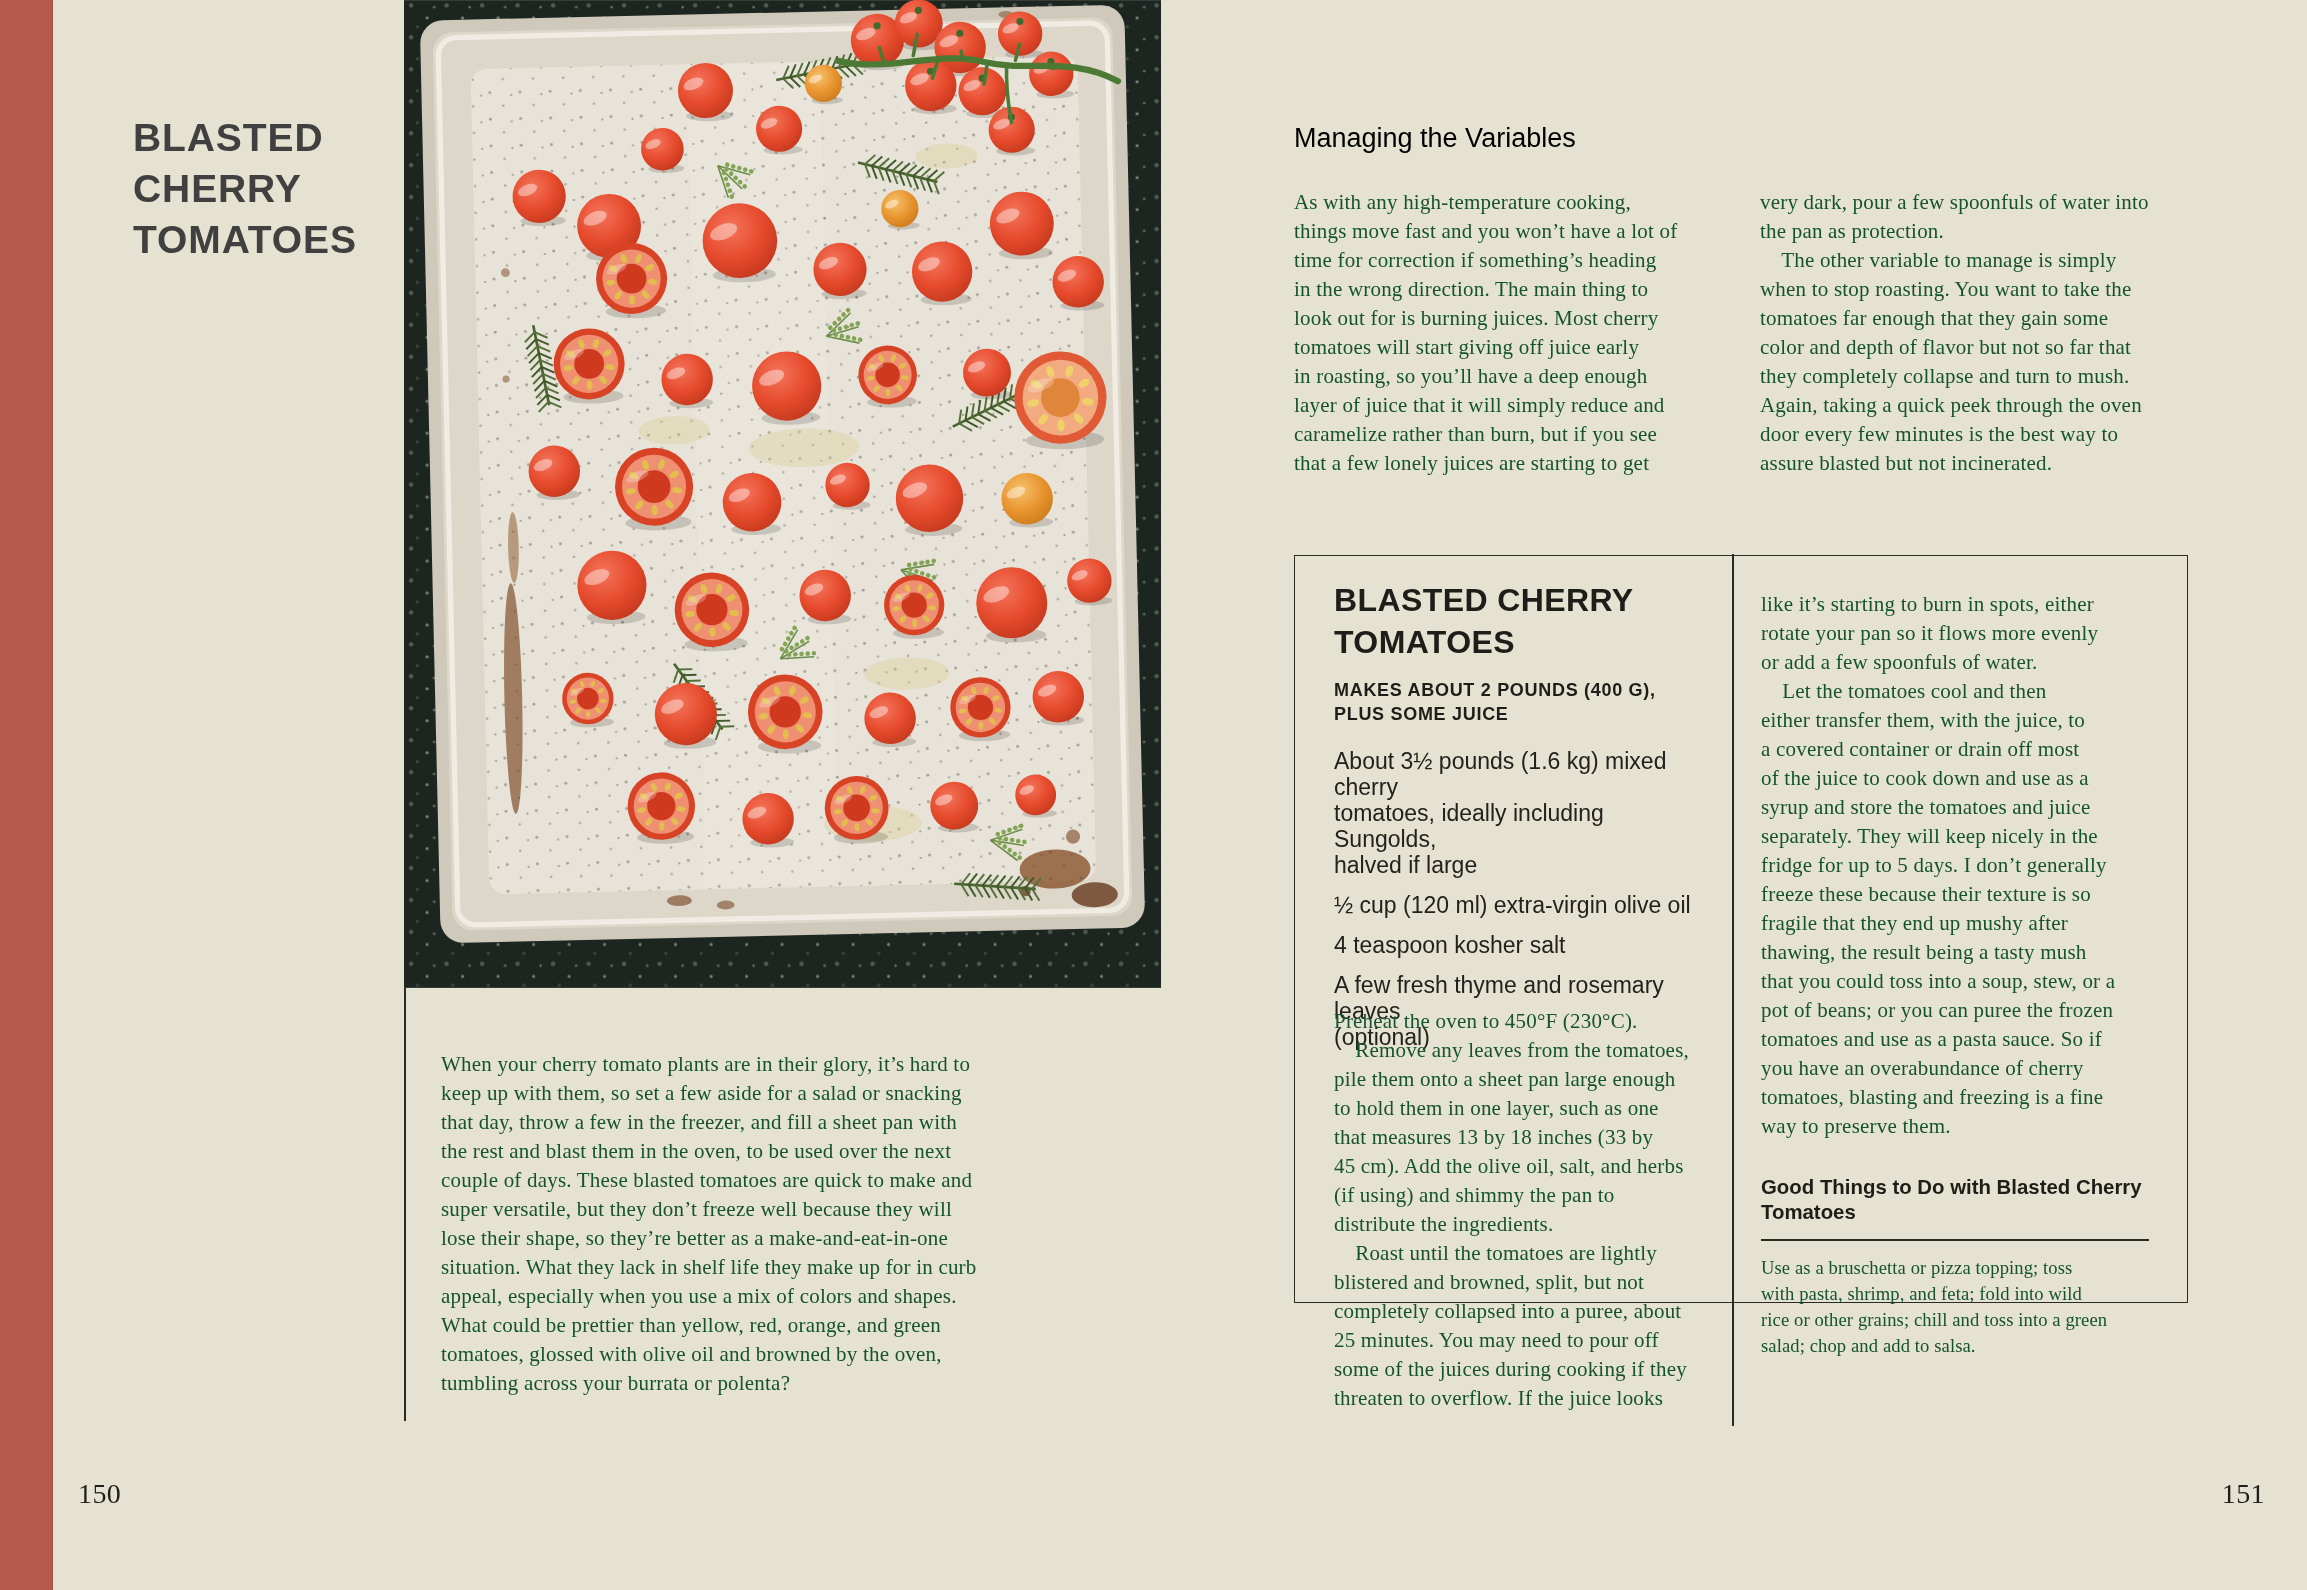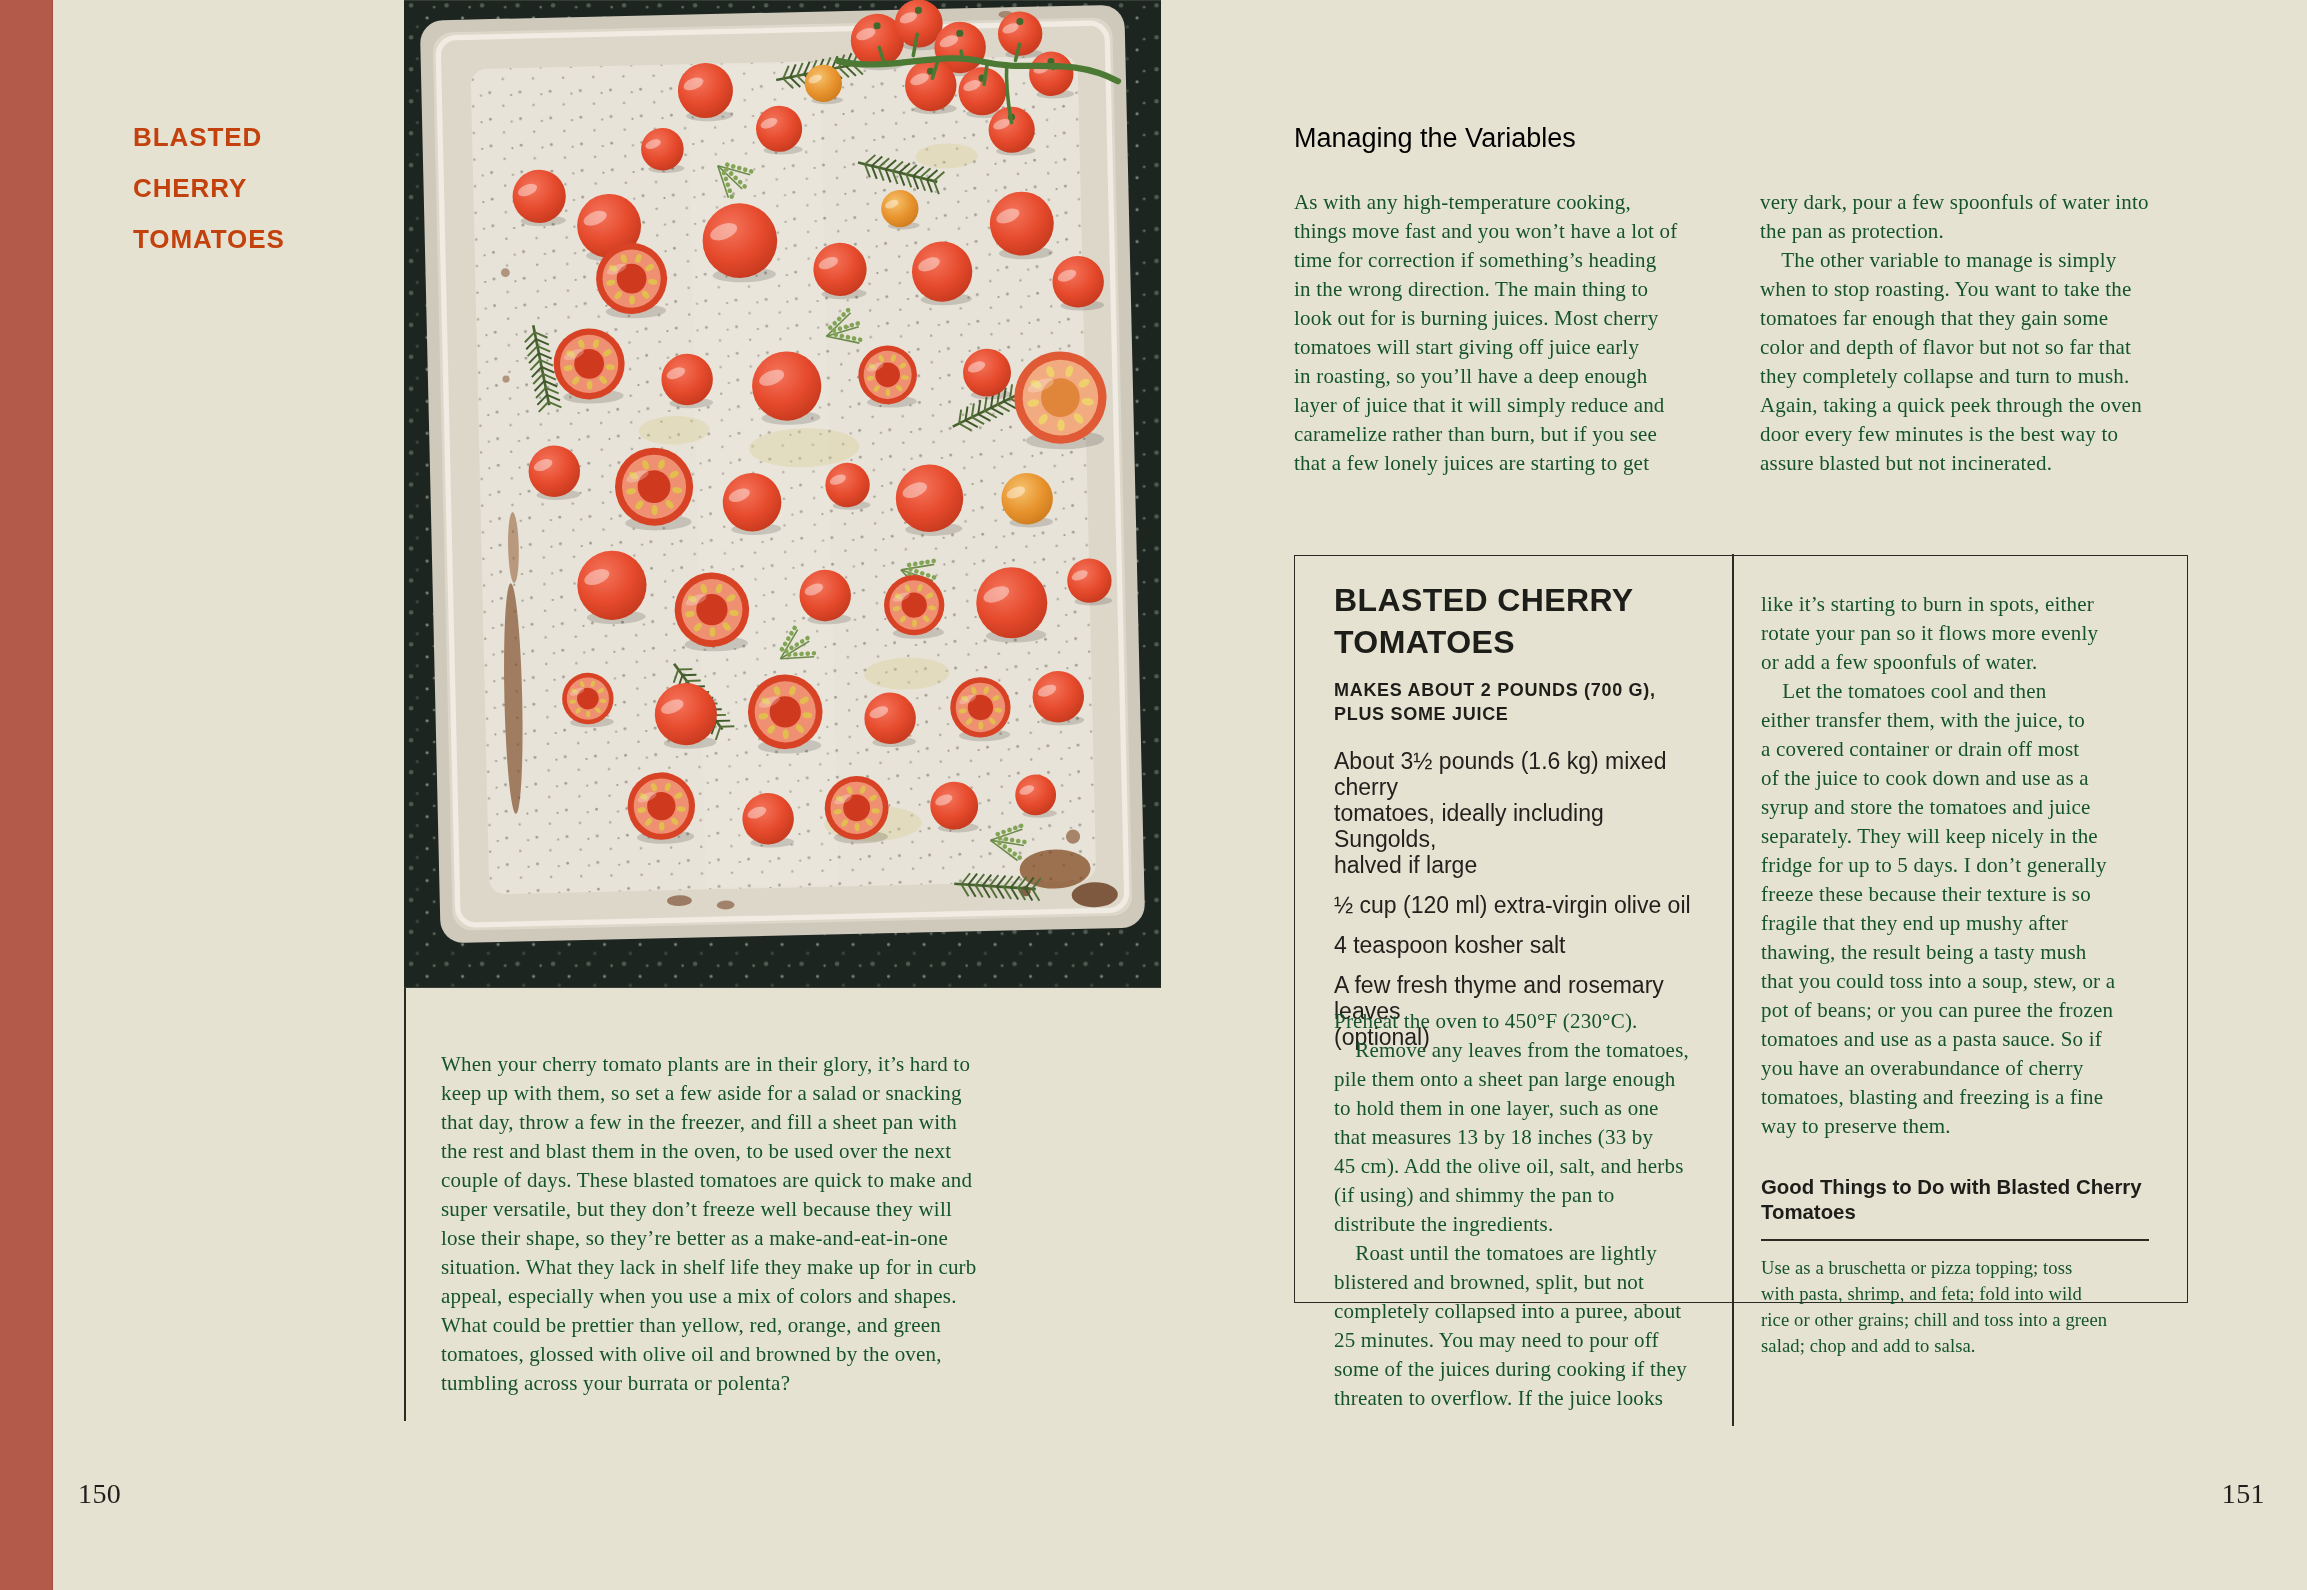--- a/index.html
+++ b/index.html
@@ -14,22 +14,22 @@
     font-size:21px; line-height:29px; letter-spacing:0.2px;
     white-space:pre-wrap; color:#14532d;
   }
   .sans { font-family:"Liberation Sans", sans-serif; }
 
   #red-strip { left:0; top:0; width:52px; height:1591px; background:#b45a4b; border-right:1.8px solid #a34d3e; }
 
   #page-title {
     left:133px; top:112px;
     font-family:"Liberation Sans", sans-serif; font-weight:bold;
-    font-size:26px; line-height:51px; letter-spacing:0.9px;
-    white-space:pre-wrap; color:#c2410c;
+    font-size:39px; line-height:51px; letter-spacing:0.9px;
+    white-space:pre-wrap; color:#404040;
   }
 
   #photo { left:404px; top:0; width:757px; height:988px; }
   #photo svg { display:block; }
 
   #photo-rule { left:404px; top:988px; width:1.8px; height:433px; background:#2b2a23; }
 
   #intro { left:441px; top:1050px; width:621px; }
 
   .pagenum { font-size:28px; letter-spacing:0.4px; color:#201f1b; }
@@ -874,21 +874,21 @@
 Again, taking a quick peek through the oven
 door every few minutes is the best way to
 assure blasted but not incinerated.</div>
 
   <div id="recipe-box" class="abs">
     <div id="recipe-box-divider" class="abs"></div>
 
     <div id="recipe-title" class="abs sans">BLASTED CHERRY
 TOMATOES</div>
 
-    <div id="recipe-yield" class="abs sans">MAKES ABOUT 2 POUNDS (700 G),
+    <div id="recipe-yield" class="abs sans">MAKES ABOUT 2 POUNDS (400 G),
 PLUS SOME JUICE</div>
 
     <div id="ingredients" class="abs">
       <p class="ingredient sans">About 3½ pounds (1.6 kg) mixed cherry
 tomatoes, ideally including Sungolds,
 halved if large</p>
       <p class="ingredient sans">½ cup (120 ml) extra-virgin olive oil</p>
       <p class="ingredient sans">4 teaspoon kosher salt</p>
       <p class="ingredient sans">A few fresh thyme and rosemary leaves
 (optional)</p>

